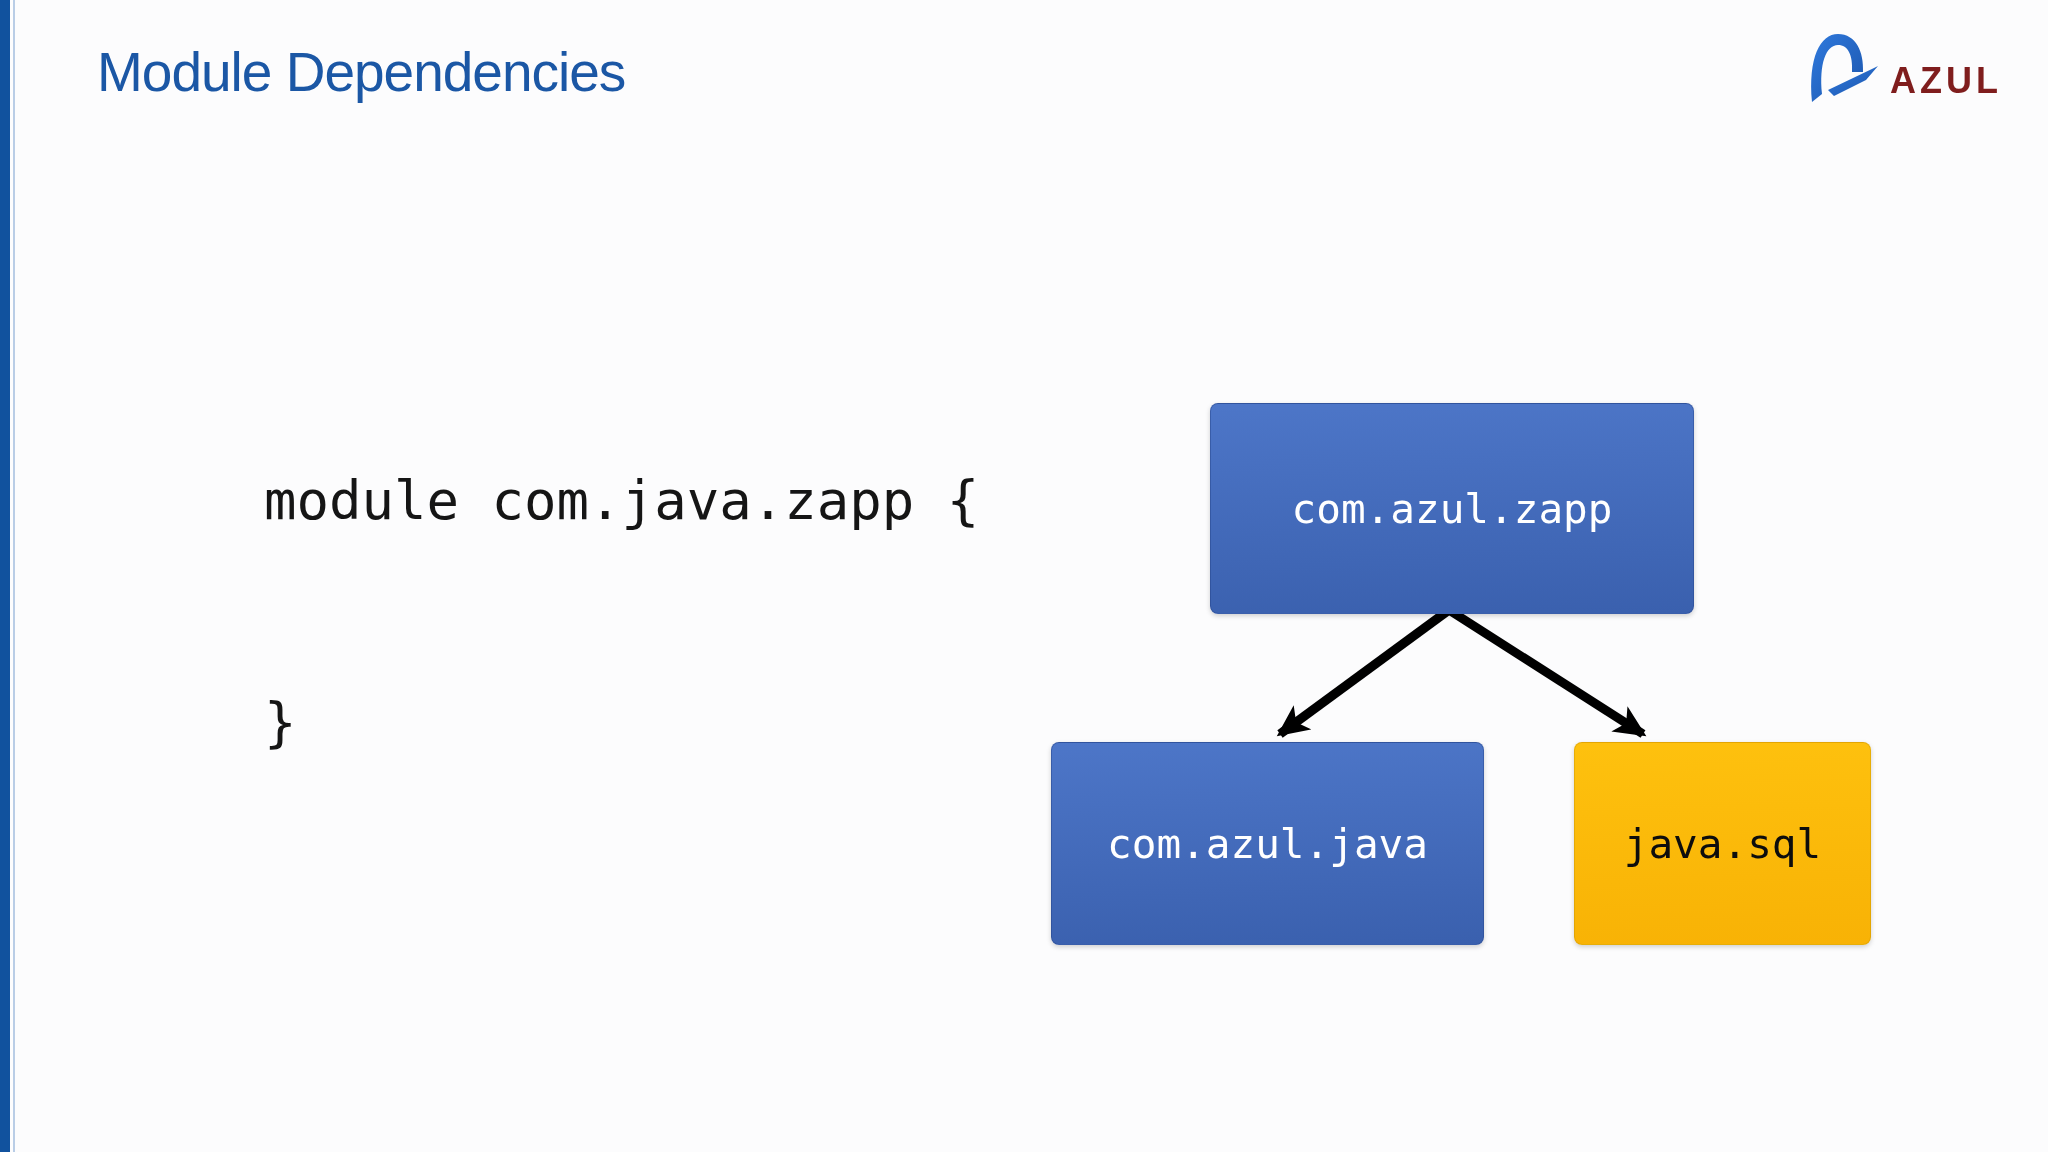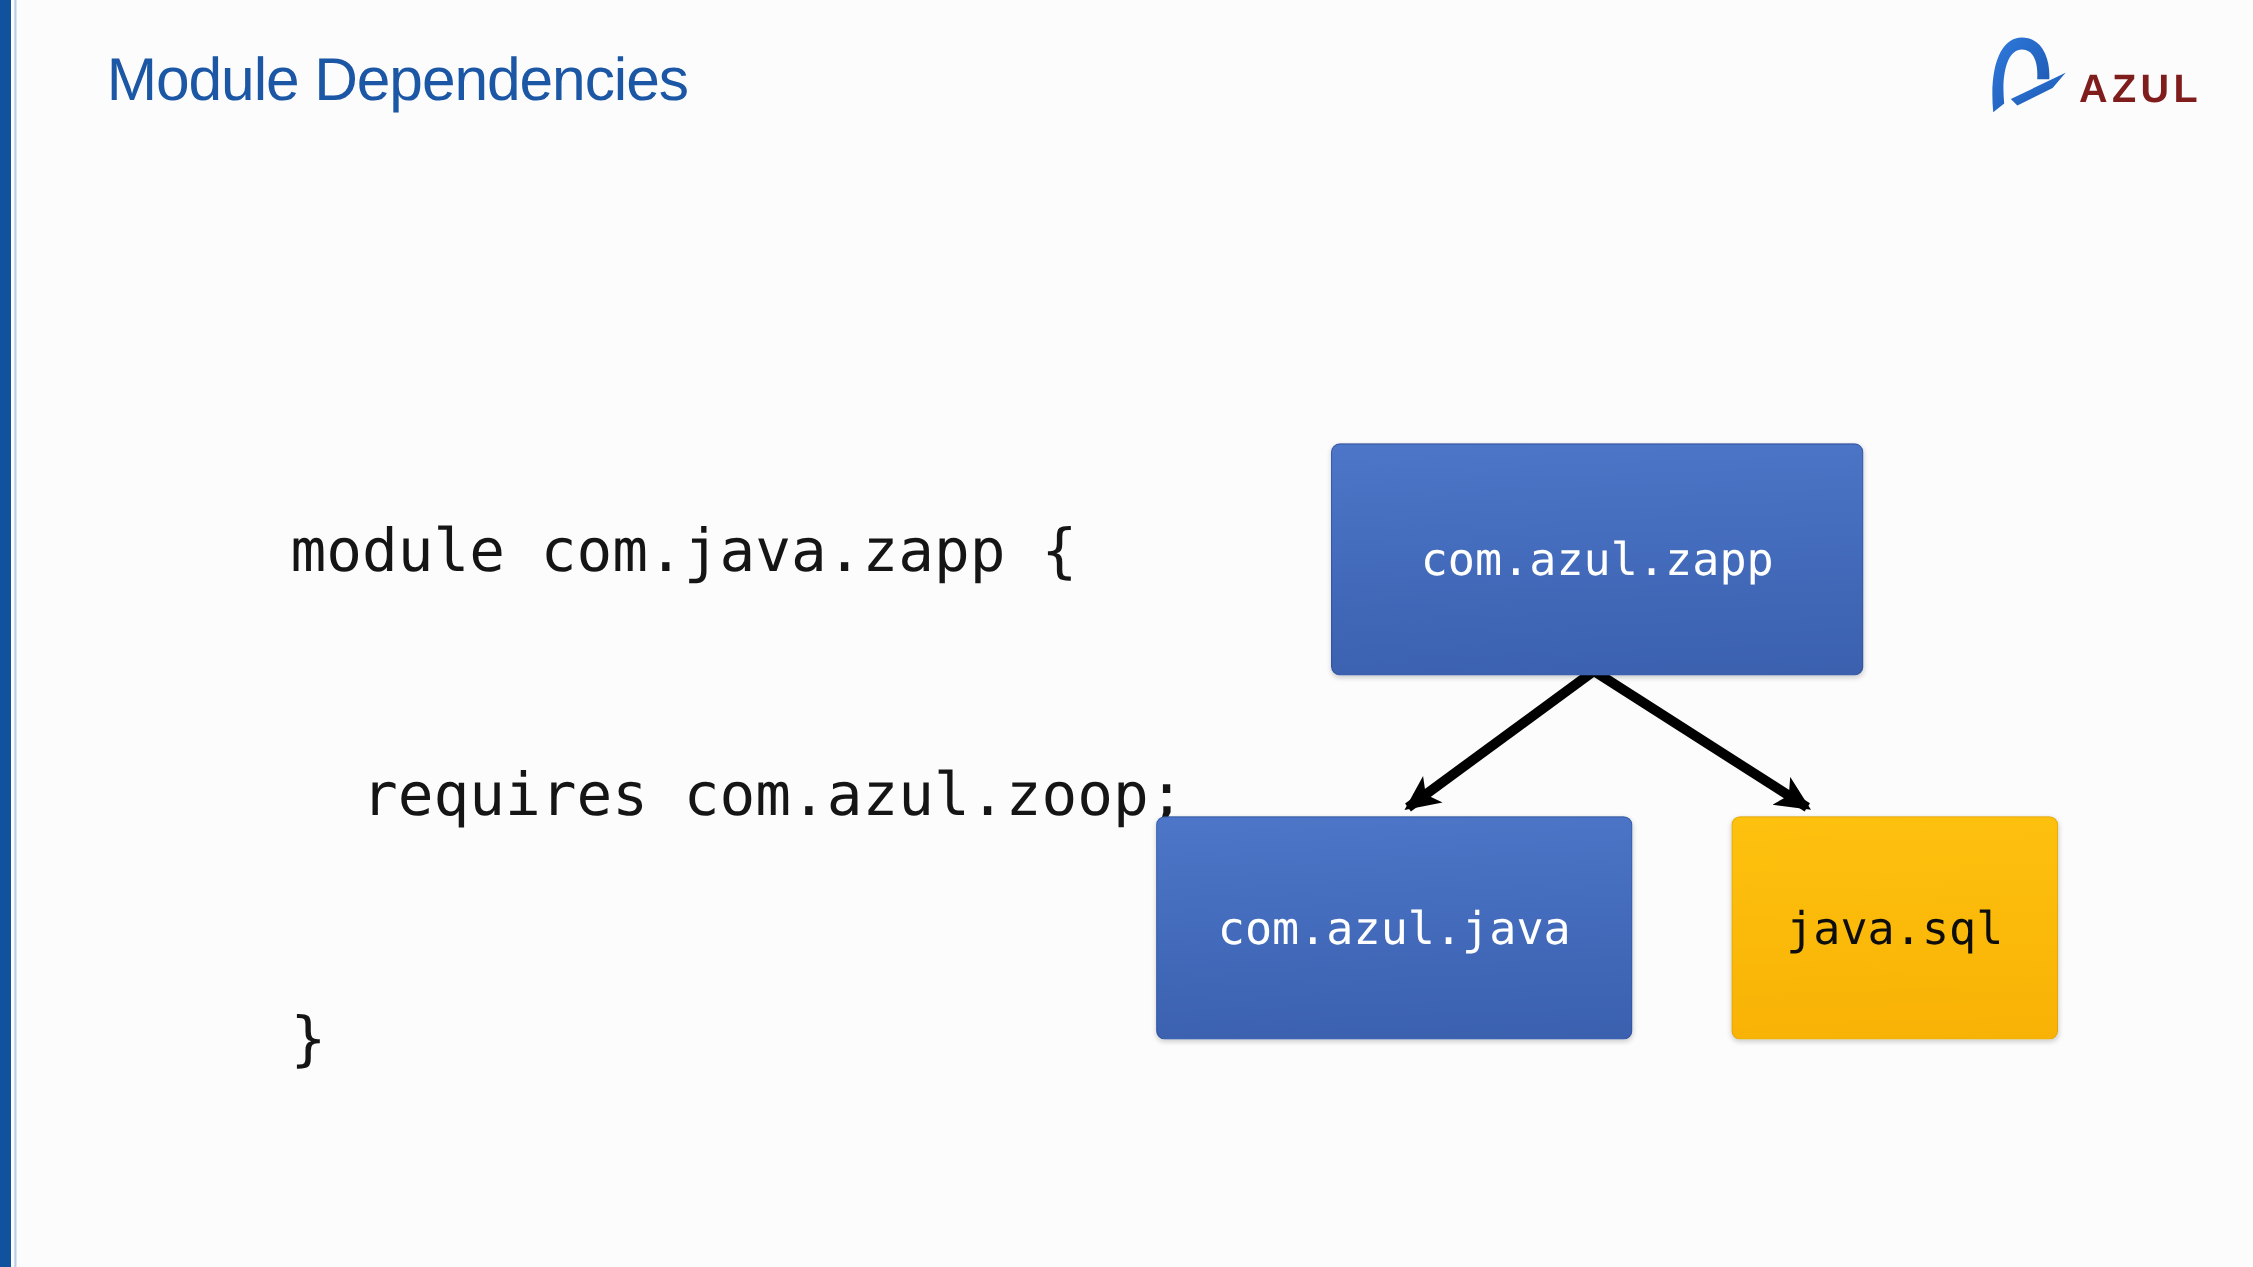--- a/index.html
+++ b/index.html
@@ -75,21 +75,20 @@
 
     <path d="M6,74 C2,30 14,6 32,6 C50,6 58,24 57,44 L46,44 C47,27 42,17 32,17 C20,17 13,36 16,66 Z" fill="url(#archGrad)"></path>
 
     <path d="M22,62 L68,40 L72,38 L60,52 L28,68 Z" fill="url(#archGrad)"></path>
   </svg>
   <span class="logo-text">AZUL</span>
 </div>
 
 <div class="code">
   <div>module com.java.zapp {</div>
-  <div>  requires com.azul.zoop;</div>
   <div>}</div>
 </div>
 
 <svg class="arrows" viewBox="0 0 2048 1152" xmlns="http://www.w3.org/2000/svg">
   <defs>
     <marker id="arrowHead" markerUnits="userSpaceOnUse" markerWidth="40" markerHeight="34" refX="28" refY="15" orient="auto">
       <path d="M0,0 L32,15 L0,30 L8,15 Z" fill="#000000"></path>
     </marker>
   </defs>
   <line x1="1449" y1="610" x2="1280" y2="734" stroke="#000000" stroke-width="9" marker-end="url(#arrowHead)"></line>

